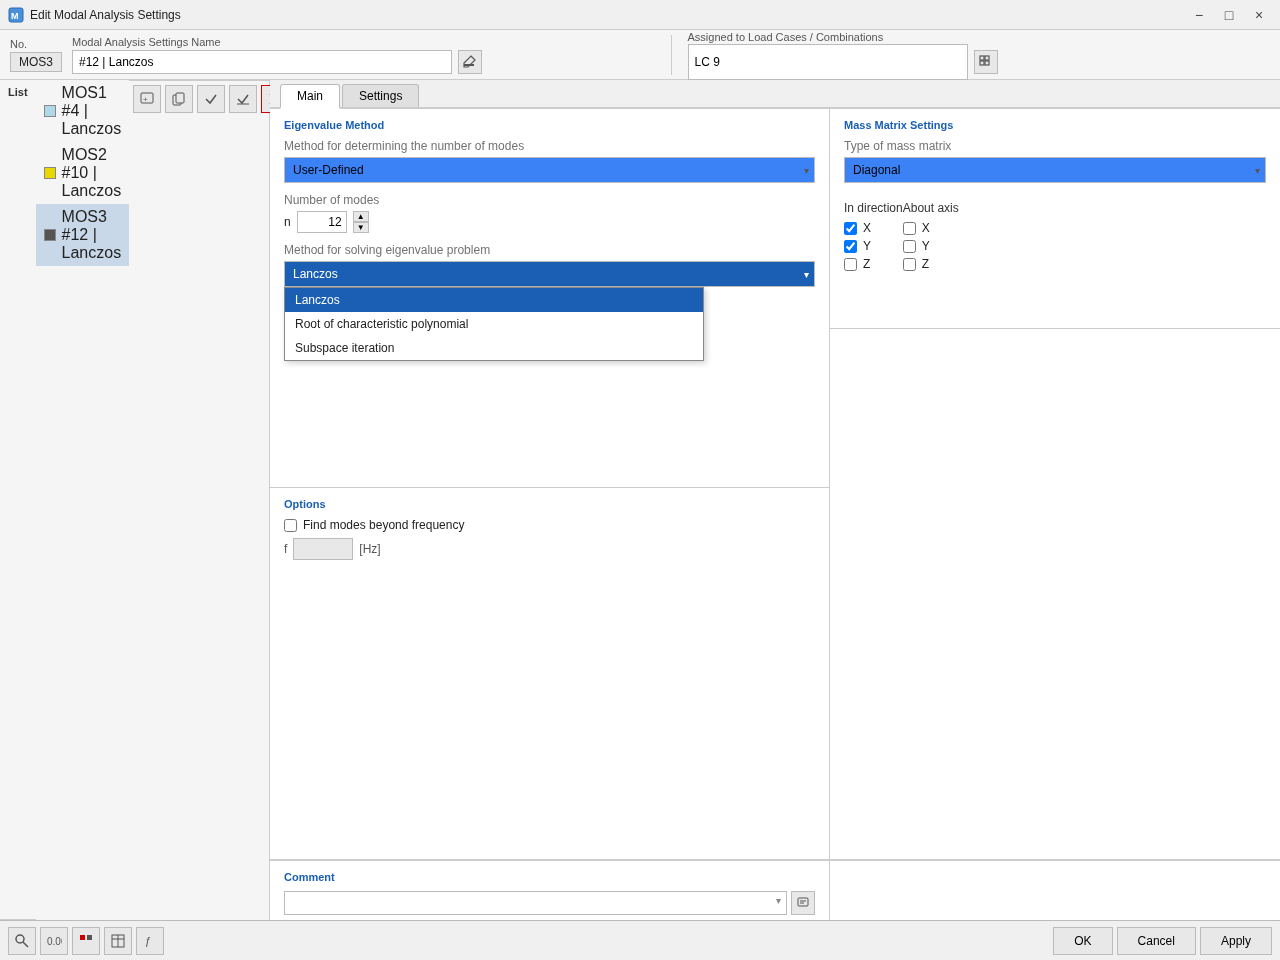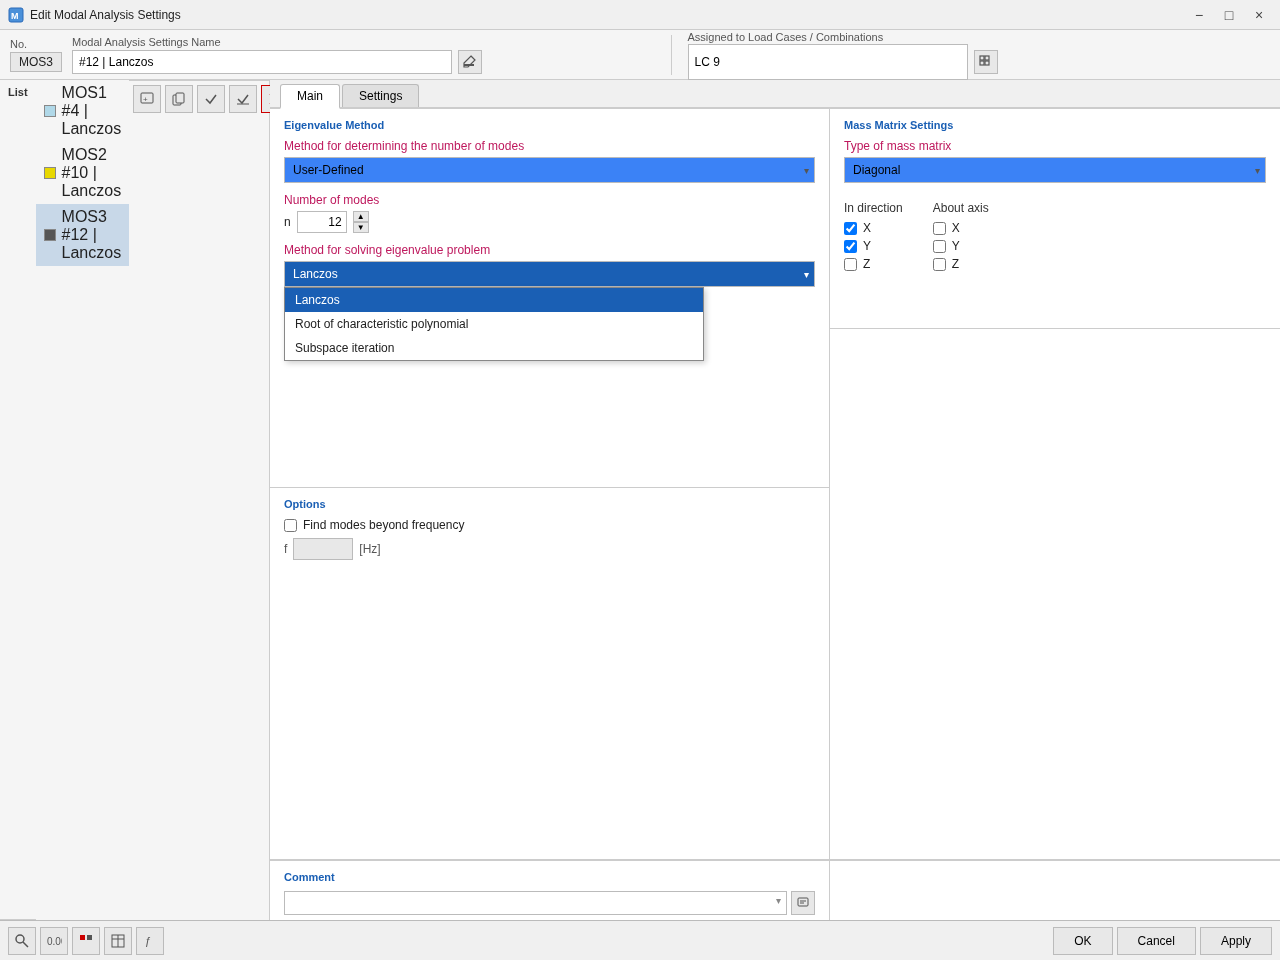--- a/index.html
+++ b/index.html
@@ -180,21 +180,21 @@
       background: #fff;
       overflow: visible;
       position: relative;
     }
     .section-title {
       font-size: 11px;
       color: #1a5fb4;
       font-weight: bold;
       margin-bottom: 8px;
     }
-    .field-label { font-size: 12px; color: #be185d; margin-bottom: 4px; }
+    .field-label { font-size: 12px; color: #737373; margin-bottom: 4px; }
     .select-wrapper { position: relative; display: inline-block; width: 100%; }
     .select-field {
       width: 100%;
       height: 26px;
       border: 1px solid #bbb;
       background: #3b82f6;
       padding: 0 24px 0 8px;
       font-size: 12px;
       appearance: none;
       cursor: pointer;
@@ -251,21 +251,20 @@
       box-shadow: 2px 2px 6px rgba(0,0,0,0.2);
     }
     .dropdown-item {
       padding: 5px 10px;
       font-size: 12px;
       cursor: pointer;
     }
     .dropdown-item.selected { background: #1a5fb4; color: #fff; }
     .direction-grid {
       display: flex;
-      gap: 30px;
       margin-top: 8px;
     }
     .direction-col { }
     .direction-col-title { font-size: 12px; color: #333; margin-bottom: 6px; }
     .checkbox-row {
       display: flex;
       align-items: center;
       gap: 6px;
       margin-bottom: 4px;
       font-size: 12px;

